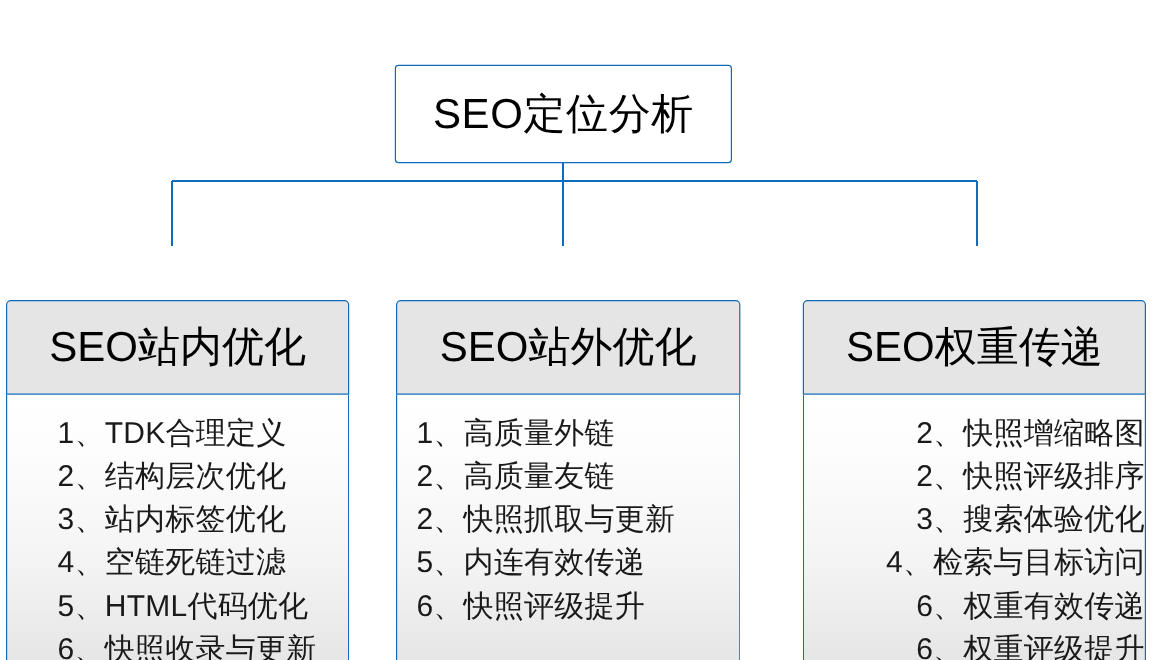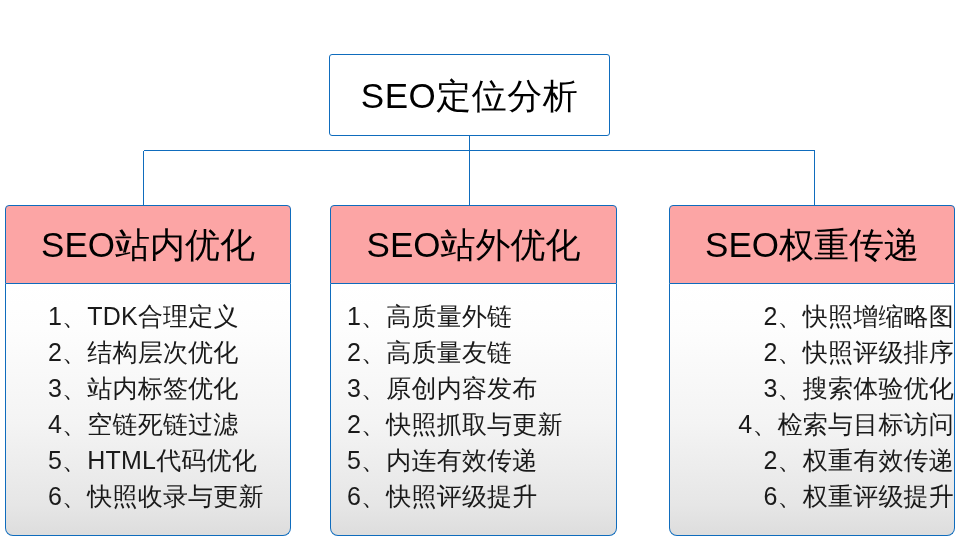--- a/index.html
+++ b/index.html
@@ -53,25 +53,26 @@
   }
   
   .column {
     position: absolute;
     top: 205px;
   }
   .col-header {
     box-sizing: border-box;
     border: 1.3px solid #0f6cbd;
     border-radius: 4px 4px 0 0;
-    background: #fca5a5;
+    background: #e5e5e5;
     height: 79px;
     display: flex;
     align-items: center;
     justify-content: center;
+    margin-top: 45px;
   }
   .col-header-label {
     font-size: 35px;
     color: #000000;
     white-space: nowrap;
     line-height: 1;
   }
   .col-body {
     box-sizing: border-box;
     border: 1.3px solid #0f6cbd;
@@ -142,37 +143,36 @@
   </div>
 
   <div class="column" id="col-2">
     <div class="col-header">
       <span class="col-header-label">SEO站外优化</span>
     </div>
     <div class="col-body">
       <ul class="item-list">
         <li class="item-row">1、高质量外链</li>
         <li class="item-row">2、高质量友链</li>
-        <li class="item-row">3、原创内容发布</li>
         <li class="item-row">2、快照抓取与更新</li>
         <li class="item-row">5、内连有效传递</li>
         <li class="item-row">6、快照评级提升</li>
       </ul>
     </div>
   </div>
 
   <div class="column" id="col-3">
     <div class="col-header">
       <span class="col-header-label">SEO权重传递</span>
     </div>
     <div class="col-body">
       <ul class="item-list">
         <li class="item-row">2、快照增缩略图</li>
         <li class="item-row">2、快照评级排序</li>
         <li class="item-row">3、搜索体验优化</li>
         <li class="item-row">4、检索与目标访问</li>
-        <li class="item-row">2、权重有效传递</li>
+        <li class="item-row">6、权重有效传递</li>
         <li class="item-row">6、权重评级提升</li>
       </ul>
     </div>
   </div>
 
 </div>
 
 </body></html>

